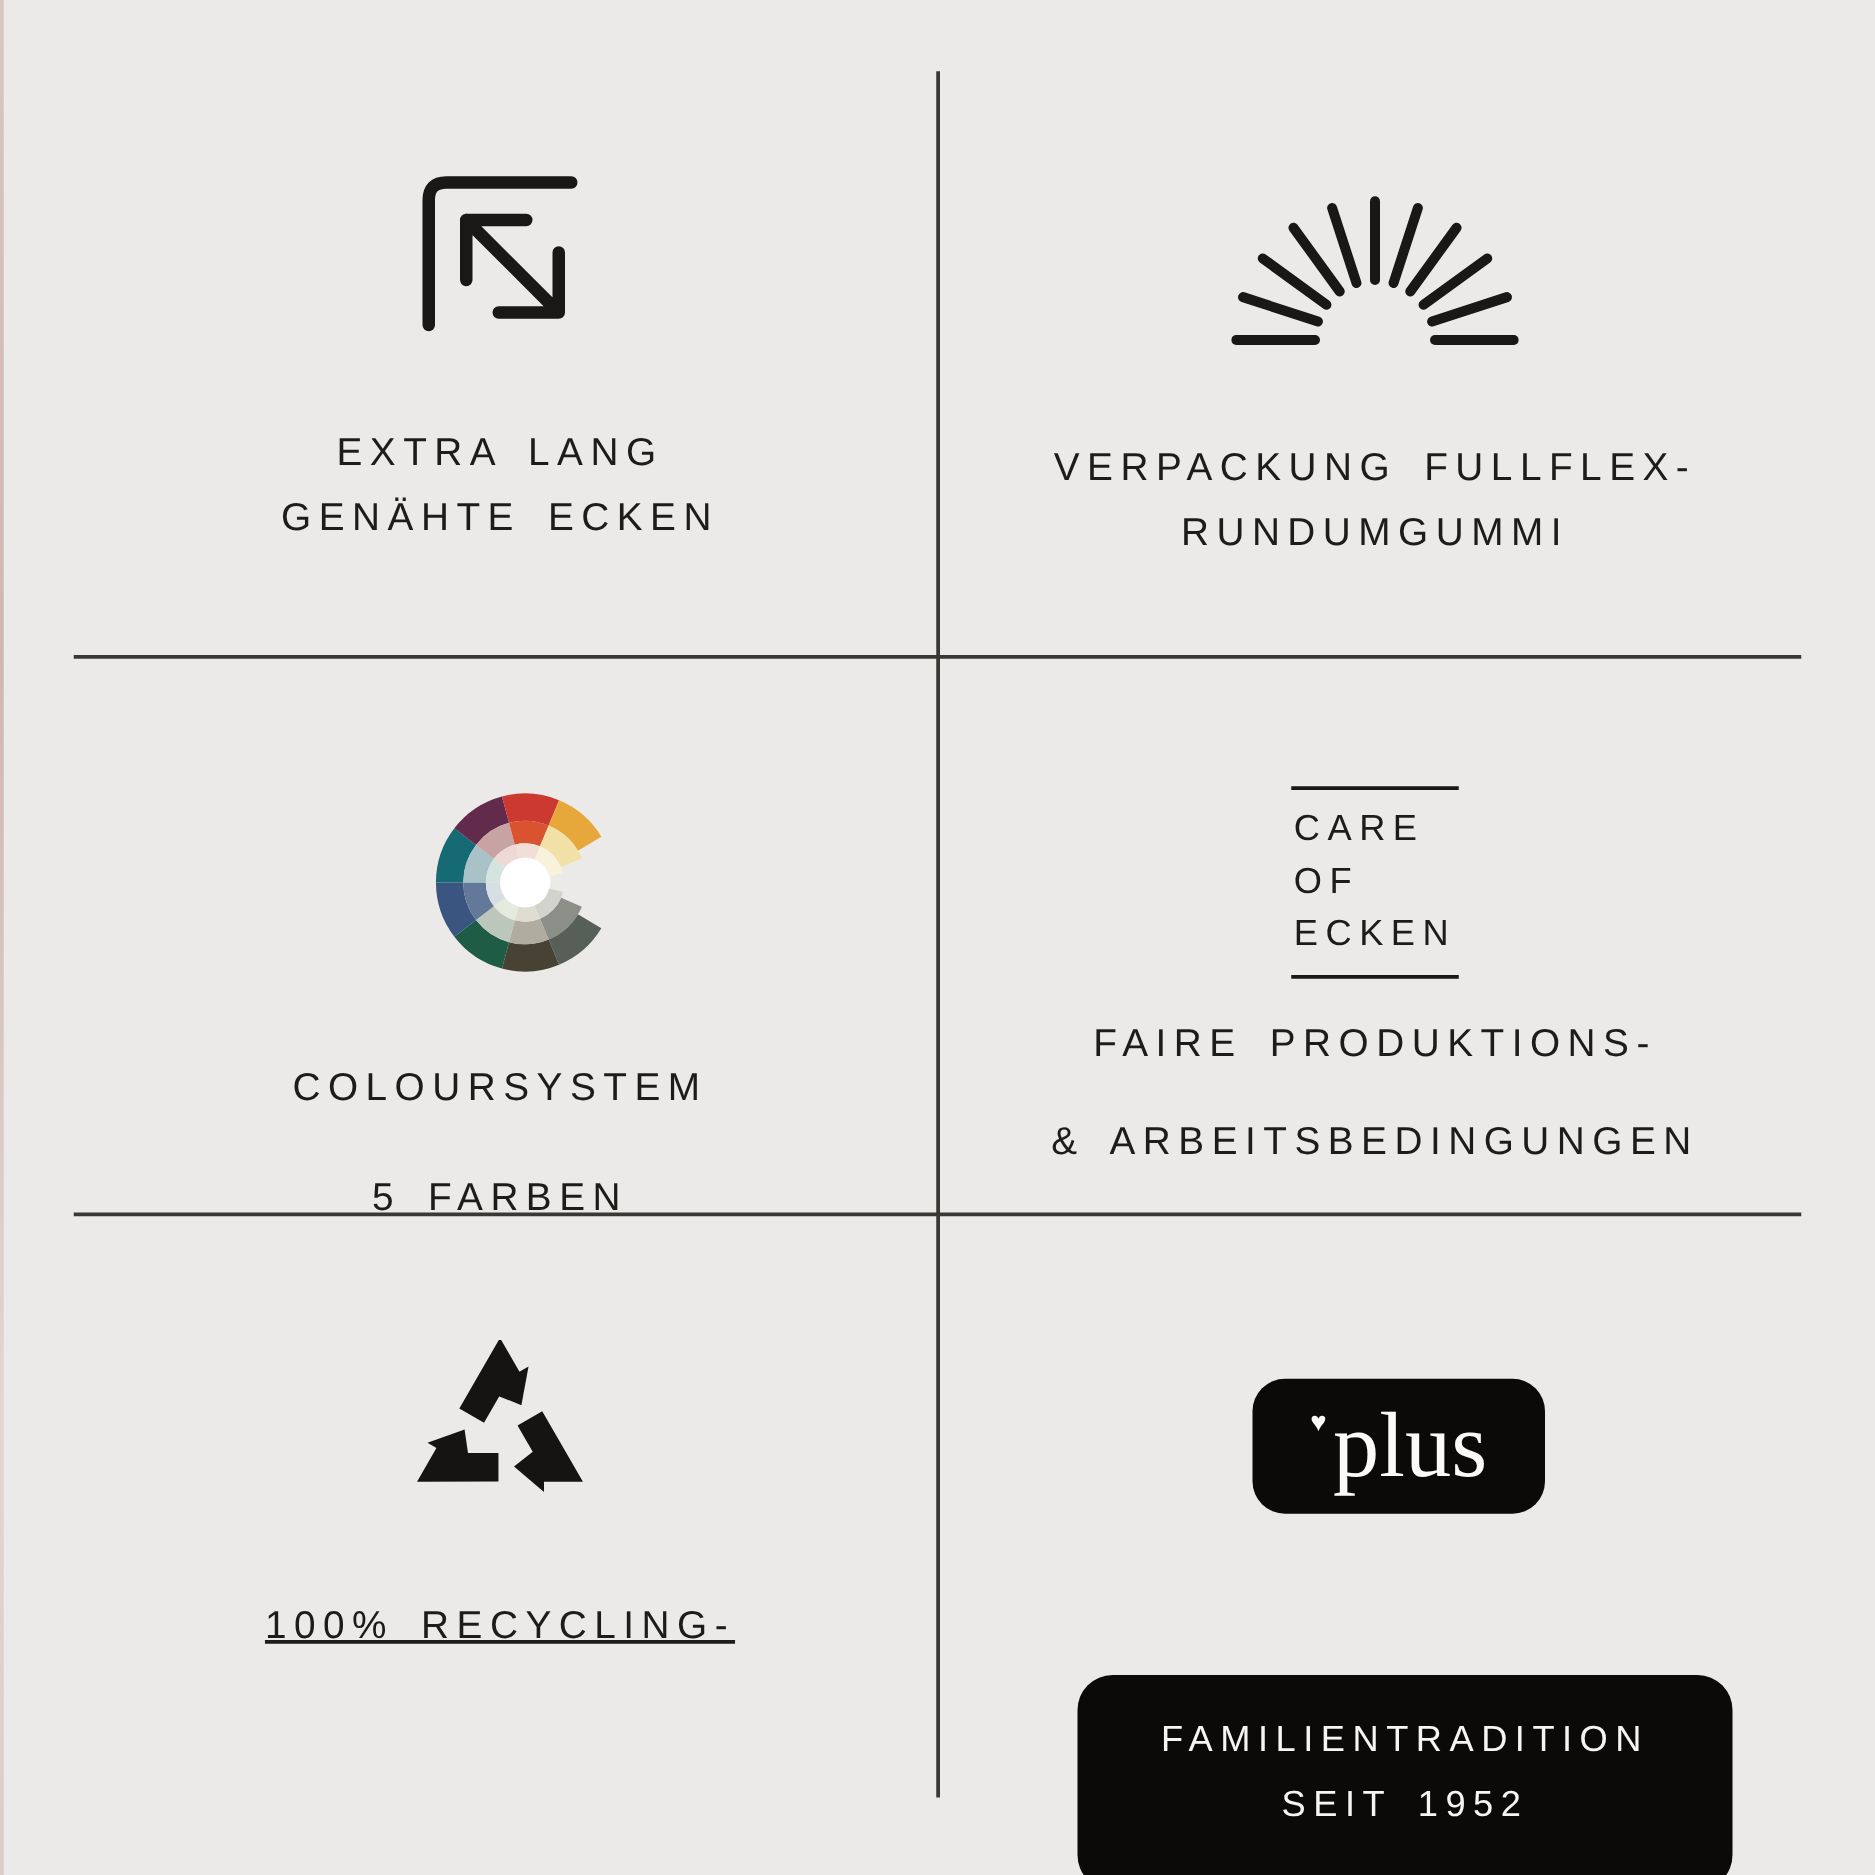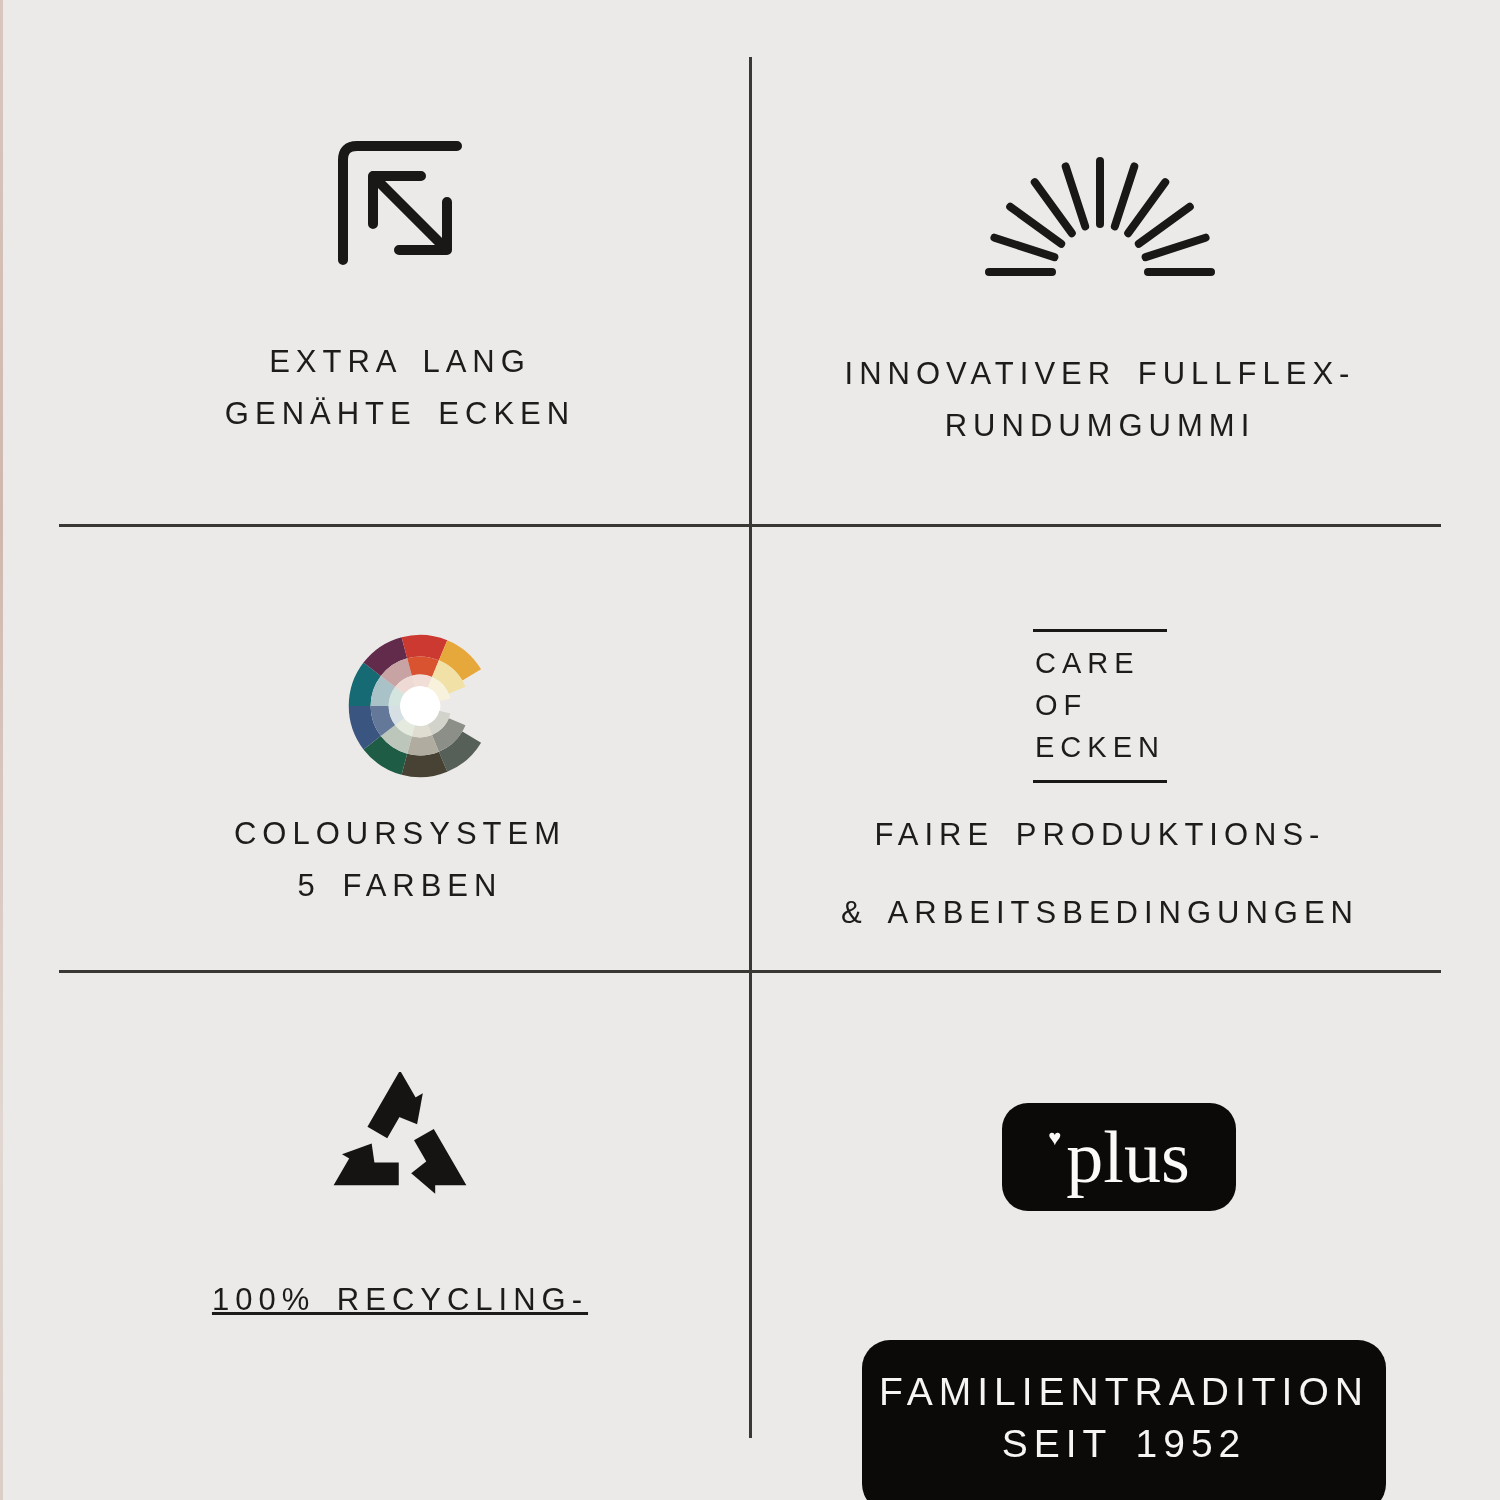--- a/index.html
+++ b/index.html
@@ -16,21 +16,21 @@
     position:absolute;left:0;top:0;width:3px;height:1500px;opacity:.55;
     background:linear-gradient(#C8A99E,#B98E7F 35%,#D8C6BD 75%,#CDB6AC);
   }
   .cell{position:absolute;display:flex;flex-direction:column;align-items:center;}
   .caption{
     margin:0;text-align:center;font-size:31px;font-weight:500;
     letter-spacing:6px;word-spacing:7px;line-height:52px;color:#1E1C1A;
   }
   #cell-extra-lang{left:60px;top:128px;width:680px;}
   #cell-fullflex{left:760px;top:128px;width:680px;}
-  #cell-coloursystem{left:60px;top:630px;width:680px;}
+  #cell-coloursystem{left:60px;top:630px;width:680px;gap:36px;}
   #cell-code-of-care{left:760px;top:629px;width:680px;}
   #cell-recycling{left:60px;top:1072px;width:680px;text-decoration:underline;}
   .icon-wrap{height:150px;display:flex;align-items:flex-end;justify-content:center;}
   #expand-icon{margin-bottom:58px;}
   #sunburst-wrap{padding-bottom:12px;margin-bottom:58px;}
   #wheel-icon{margin-left:40px;margin-bottom:26px;}
   #recycle-icon{margin-bottom:52px;}
   .care-logo{
     border-top:3px solid #1A1816;border-bottom:3px solid #1A1816;
     padding:10px 2px 12px 2px;min-width:112px;margin:0 0 0 0;
@@ -44,21 +44,21 @@
   #plus-badge{left:1002px;top:1103px;width:234px;height:108px;border-radius:26px;}
   #plus-wordmark{
     font-family:"Liberation Serif",serif;font-size:74px;color:#FBFAF8;
     line-height:1;display:flex;align-items:center;
   }
   #plus-heart{font-size:22px;transform:translateY(-19px);margin-right:5px;}
   #tradition-badge{
     left:862px;top:1340px;width:524px;height:172px;border-radius:28px;
     flex-direction:column;justify-content:flex-start;padding-top:26px;box-sizing:border-box;
   }
-  #tradition-badge .caption{font-size:39px;letter-spacing:6px;color:#F7F5F3;}
+  #tradition-badge .caption{font-size:29px;letter-spacing:6px;color:#F7F5F3;}
   svg{display:block;}
 </style>
 </head>
 <body>
 
 <div id="canvas" style="background: rgb(236, 234, 232); color: rgb(30, 28, 26);">
 
   <div id="edge-strip"></div>
   <div id="v-divider" class="divider" style="background: rgb(58, 56, 53);"></div>
   <div id="h-divider-1" class="divider" style="background: rgb(58, 56, 53);"></div>
@@ -82,21 +82,21 @@
           <line x1="0" y1="-48" x2="0" y2="-111" transform="rotate(-36)" stroke="#1A1816" stroke-width="8" stroke-linecap="round"></line>
           <line x1="0" y1="-48" x2="0" y2="-111" transform="rotate(-18)" stroke="#1A1816" stroke-width="8" stroke-linecap="round"></line>
           <line x1="0" y1="-48" x2="0" y2="-111" transform="rotate(0)" stroke="#1A1816" stroke-width="8" stroke-linecap="round"></line>
           <line x1="0" y1="-48" x2="0" y2="-111" transform="rotate(18)" stroke="#1A1816" stroke-width="8" stroke-linecap="round"></line>
           <line x1="0" y1="-48" x2="0" y2="-111" transform="rotate(36)" stroke="#1A1816" stroke-width="8" stroke-linecap="round"></line>
           <line x1="0" y1="-48" x2="0" y2="-111" transform="rotate(54)" stroke="#1A1816" stroke-width="8" stroke-linecap="round"></line>
           <line x1="0" y1="-48" x2="0" y2="-111" transform="rotate(72)" stroke="#1A1816" stroke-width="8" stroke-linecap="round"></line>
           <line x1="0" y1="-48" x2="0" y2="-111" transform="rotate(90)" stroke="#1A1816" stroke-width="8" stroke-linecap="round"></line>
         </svg>
     </div>
-    <p class="caption">INNOVATIVER FULLFLEX-</p>
+    <p class="caption">VERPACKUNG FULLFLEX-</p>
     <p class="caption">RUNDUMGUMMI</p>
   </div>
 
   <div class="cell" id="cell-coloursystem">
     <svg id="wheel-icon" width="152" height="152" viewBox="-80 -80 160 160">
         <circle cx="0" cy="0" r="21.5" fill="#FFFFFF"></circle>
         <path d="M64.29,38.63 A75 75 0 0 1 28.70,69.29 L19.90,48.04 A52 52 0 0 0 44.57,26.78 Z" fill="#566058"></path>
         <path d="M28.70,69.29 A75 75 0 0 1 -19.41,72.44 L-13.46,50.23 A52 52 0 0 0 19.90,48.04 Z" fill="#474233"></path>
         <path d="M-19.41,72.44 A75 75 0 0 1 -59.50,45.66 L-41.25,31.66 A52 52 0 0 0 -13.46,50.23 Z" fill="#1F5C45"></path>
         <path d="M-59.50,45.66 A75 75 0 0 1 -75.00,0.00 L-52.00,0.00 A52 52 0 0 0 -41.25,31.66 Z" fill="#3A5680"></path>

